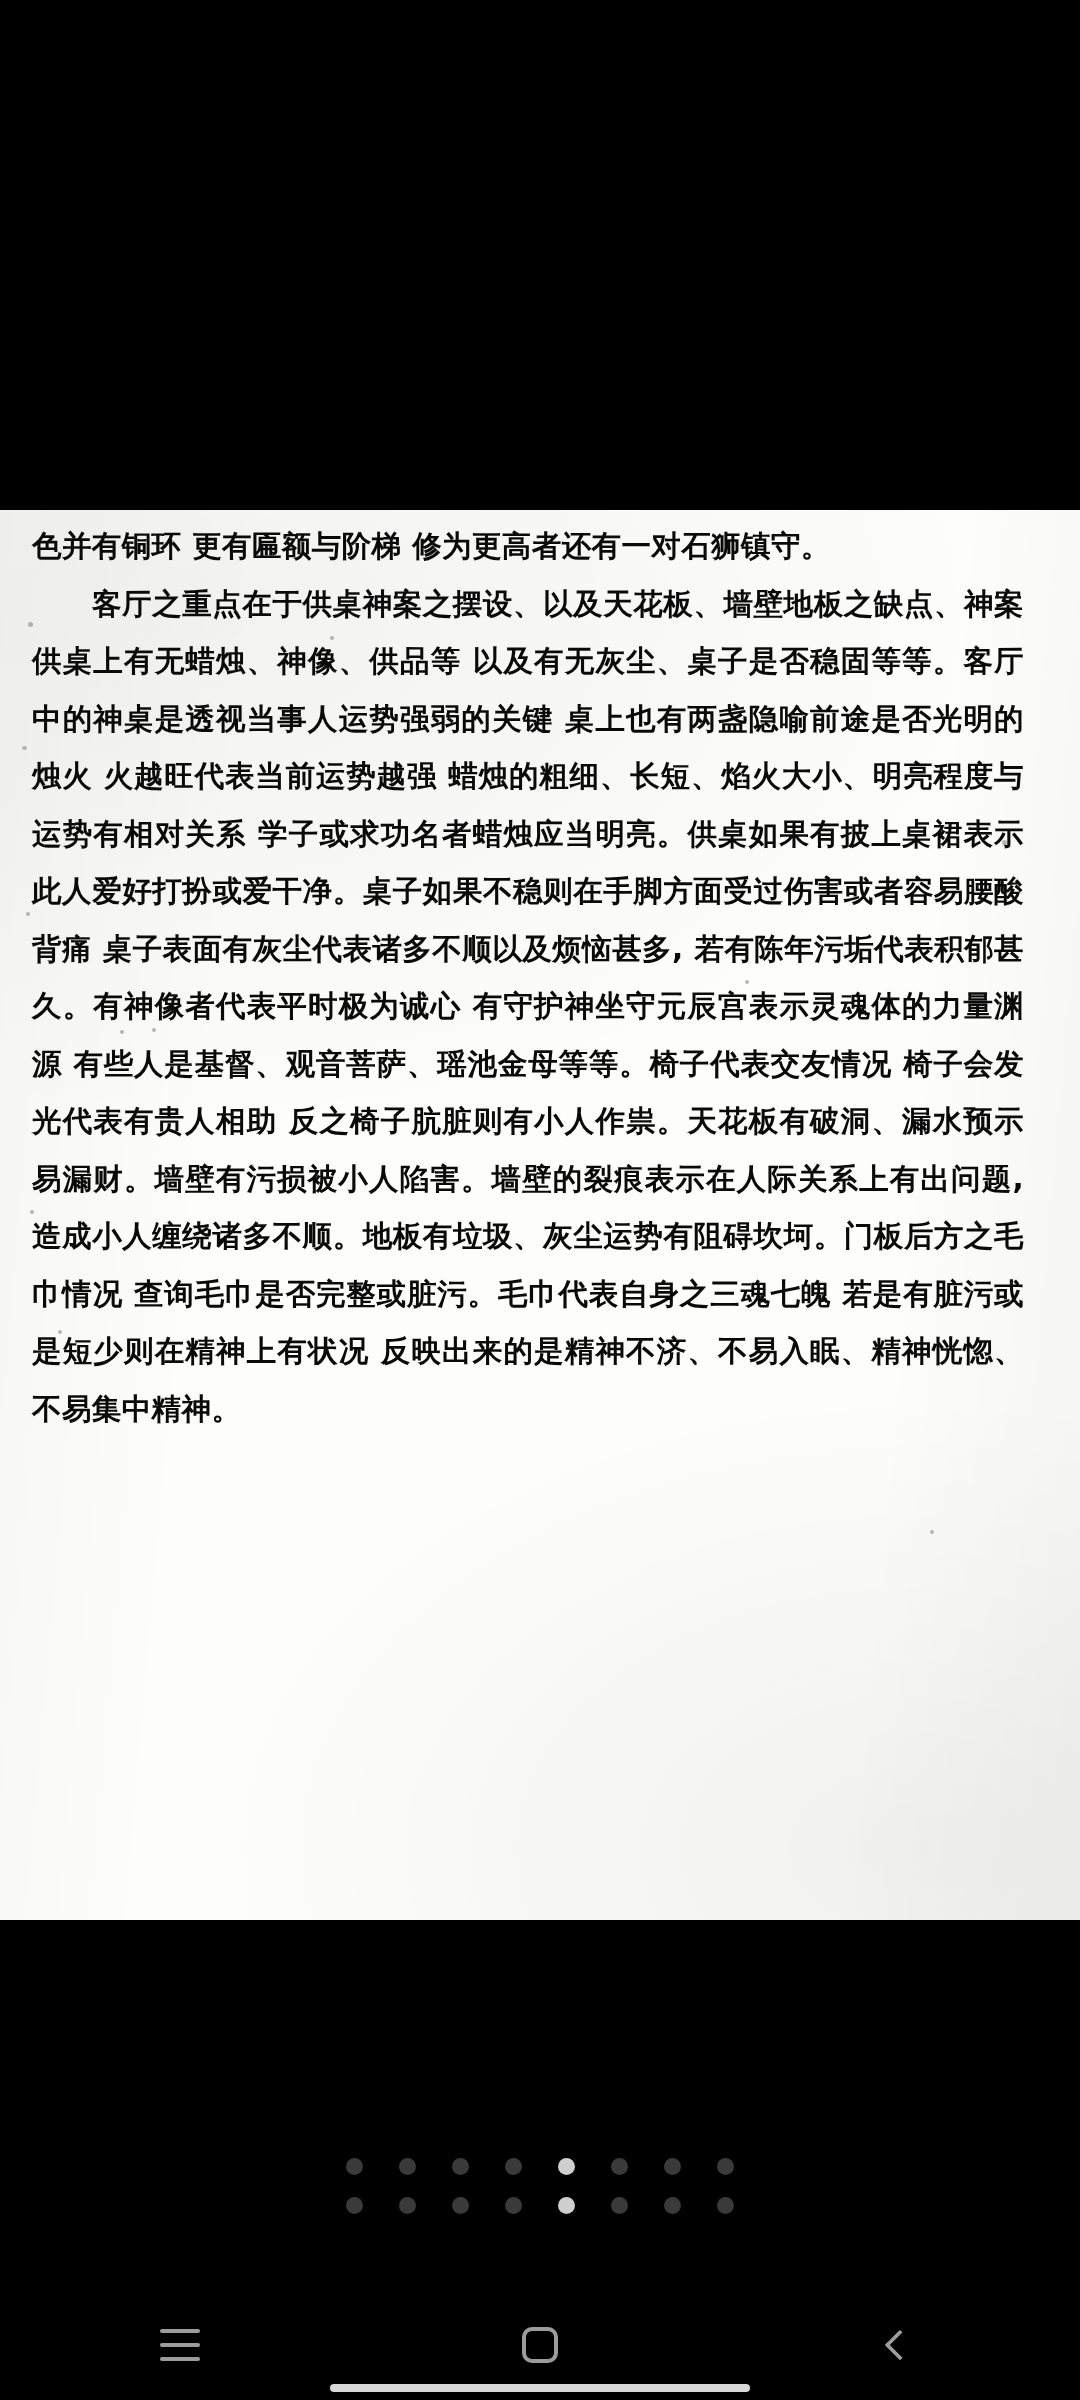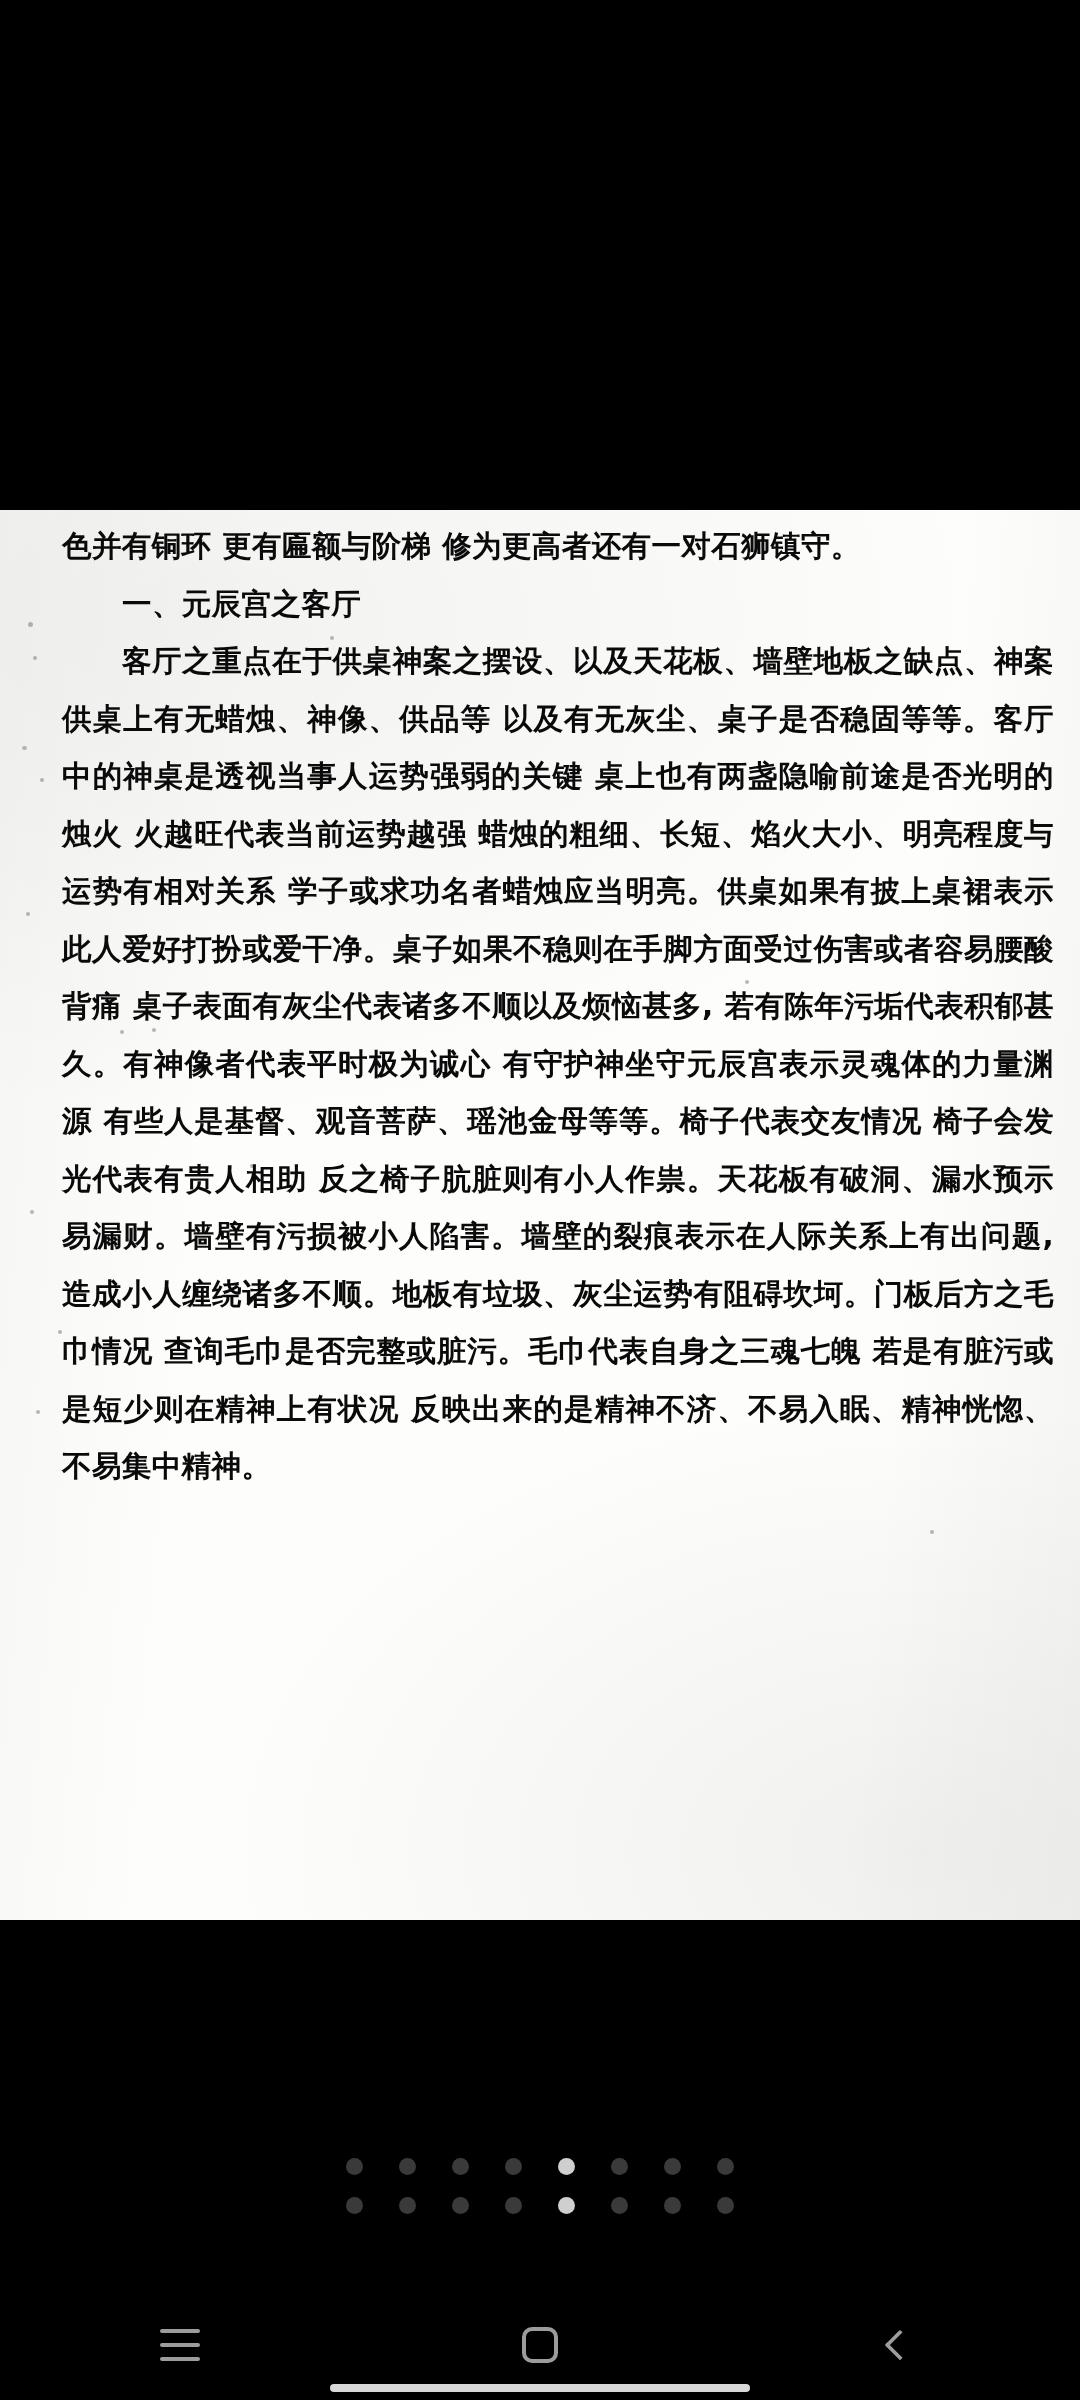--- a/index.html
+++ b/index.html
@@ -32,21 +32,21 @@
   }
   #page-sheet .speck {
     position:absolute;
     background:#7d7d78;
     border-radius:50%;
     opacity:.55;
   }
 
   #page-text {
     position:absolute;
-    left:62px; top:8px;
+    left:32px; top:8px;
     width:992px;
     font-family:"DejaVu Sans", sans-serif;
     font-weight:700;
     font-size:29.5px;
     line-height:57.5px;
     color:#0a0a0a;
     letter-spacing:0.4px;
     text-align:justify;
     text-justify:inter-character;
     -webkit-font-smoothing:none;
@@ -126,21 +126,20 @@
     <div class="speck" style="left:120px; top:520px; width:4px; height:4px;"></div>
     <div class="speck" style="left:152px; top:518px; width:4px; height:4px;"></div>
     <div class="speck" style="left:30px; top:700px; width:4px; height:4px;"></div>
     <div class="speck" style="left:250px; top:654px; width:4px; height:4px;"></div>
     <div class="speck" style="left:58px; top:820px; width:4px; height:4px;"></div>
     <div class="speck" style="left:36px; top:900px; width:4px; height:4px;"></div>
     <div class="speck" style="left:930px; top:1020px; width:4px; height:4px;"></div>
 
     <div id="page-text">
       <p>色并有铜环 更有匾额与阶梯 修为更高者还有一对石狮镇守。</p>
-      <p class="indent last-line">一、元辰宫之客厅</p>
       <p class="indent">客厅之重点在于供桌神案之摆设、以及天花板、墙壁地板之缺点、神案供桌上有无蜡烛、神像、供品等 以及有无灰尘、桌子是否稳固等等。客厅中的神桌是透视当事人运势强弱的关键 桌上也有两盏隐喻前途是否光明的烛火 火越旺代表当前运势越强 蜡烛的粗细、长短、焰火大小、明亮程度与运势有相对关系 学子或求功名者蜡烛应当明亮。供桌如果有披上桌裙表示此人爱好打扮或爱干净。桌子如果不稳则在手脚方面受过伤害或者容易腰酸背痛 桌子表面有灰尘代表诸多不顺以及烦恼甚多, 若有陈年污垢代表积郁甚久。有神像者代表平时极为诚心 有守护神坐守元辰宫表示灵魂体的力量渊源 有些人是基督、观音菩萨、瑶池金母等等。椅子代表交友情况 椅子会发光代表有贵人相助 反之椅子肮脏则有小人作祟。天花板有破洞、漏水预示易漏财。墙壁有污损被小人陷害。墙壁的裂痕表示在人际关系上有出问题, 造成小人缠绕诸多不顺。地板有垃圾、灰尘运势有阻碍坎坷。门板后方之毛巾情况 查询毛巾是否完整或脏污。毛巾代表自身之三魂七魄 若是有脏污或是短少则在精神上有状况 反映出来的是精神不济、不易入眠、精神恍惚、不易集中精神。</p>
     </div>
   </div>
 
   <div id="page-dots">
     <div class="dot-row">
       <div class="dot"></div>
       <div class="dot"></div>
       <div class="dot"></div>
       <div class="dot"></div>

